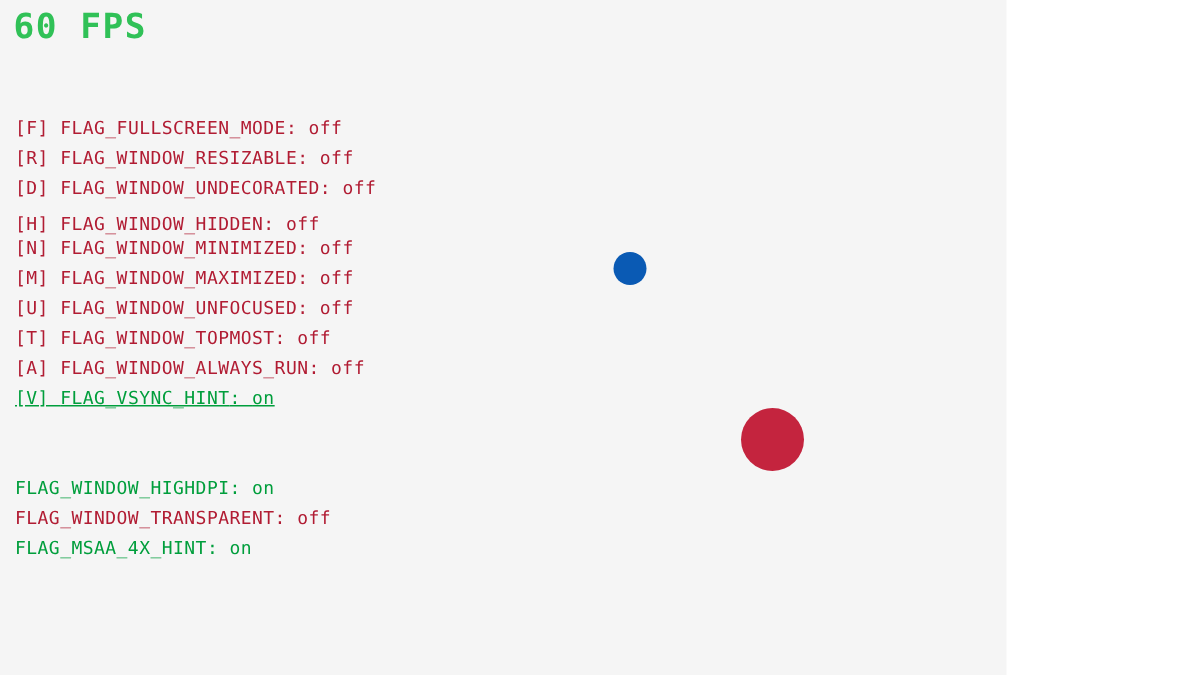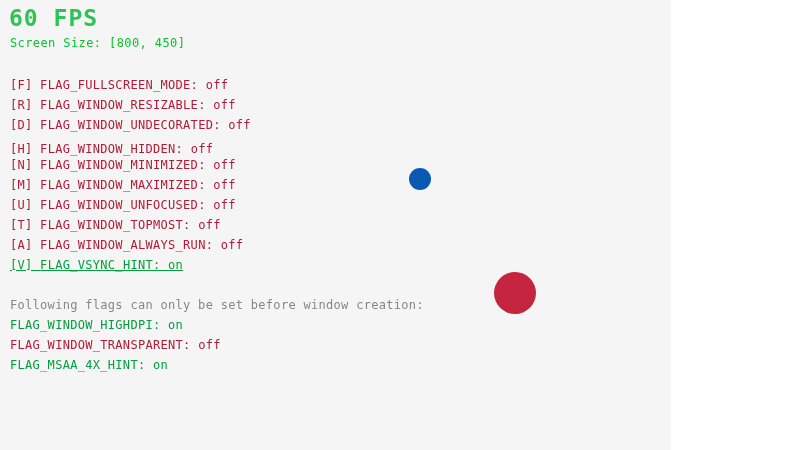--- a/index.html
+++ b/index.html
@@ -90,37 +90,35 @@
 
   <div id="shapes-layer">
       <div class="shape" style="left: 409px; top: 168px; width: 22px; height: 22px; background: rgb(10, 90, 180);"></div>
       <div class="shape" style="left: 494px; top: 272px; width: 42px; height: 42px; background: rgb(196, 36, 62);"></div>
     </div>
 
   <div id="hud">
 
     <div class="abs" id="fps-counter" style="color: rgb(48, 193, 87);">60 FPS</div>
 
-    <div class="abs" id="screen-size" style="color: rgb(0, 198, 46);">Screen Size: [800, 450]</div>
 
 
     <div id="flags-after">
         <div class="abs flag-row state-off" style="top: 78px;"><span class="flag-key">[F] </span><span class="flag-label">FLAG_FULLSCREEN_MODE</span><span class="flag-sep">: </span><span class="flag-value">off</span></div>
         <div class="abs flag-row state-off" style="top: 98px;"><span class="flag-key">[R] </span><span class="flag-label">FLAG_WINDOW_RESIZABLE</span><span class="flag-sep">: </span><span class="flag-value">off</span></div>
         <div class="abs flag-row state-off" style="top: 118px;"><span class="flag-key">[D] </span><span class="flag-label">FLAG_WINDOW_UNDECORATED</span><span class="flag-sep">: </span><span class="flag-value">off</span></div>
         <div class="abs flag-row state-off" style="top: 142px;"><span class="flag-key">[H] </span><span class="flag-label">FLAG_WINDOW_HIDDEN</span><span class="flag-sep">: </span><span class="flag-value">off</span></div>
         <div class="abs flag-row state-off" style="top: 158px;"><span class="flag-key">[N] </span><span class="flag-label">FLAG_WINDOW_MINIMIZED</span><span class="flag-sep">: </span><span class="flag-value">off</span></div>
         <div class="abs flag-row state-off" style="top: 178px;"><span class="flag-key">[M] </span><span class="flag-label">FLAG_WINDOW_MAXIMIZED</span><span class="flag-sep">: </span><span class="flag-value">off</span></div>
         <div class="abs flag-row state-off" style="top: 198px;"><span class="flag-key">[U] </span><span class="flag-label">FLAG_WINDOW_UNFOCUSED</span><span class="flag-sep">: </span><span class="flag-value">off</span></div>
         <div class="abs flag-row state-off" style="top: 218px;"><span class="flag-key">[T] </span><span class="flag-label">FLAG_WINDOW_TOPMOST</span><span class="flag-sep">: </span><span class="flag-value">off</span></div>
         <div class="abs flag-row state-off" style="top: 238px;"><span class="flag-key">[A] </span><span class="flag-label">FLAG_WINDOW_ALWAYS_RUN</span><span class="flag-sep">: </span><span class="flag-value">off</span></div>
         <div class="abs flag-row state-on" style="top: 258px; text-decoration: underline;"><span class="flag-key">[V] </span><span class="flag-label">FLAG_VSYNC_HINT</span><span class="flag-sep">: </span><span class="flag-value">on</span></div>
       </div>
 
-    <div class="abs section-header" style="top: 298px; color: rgb(135, 135, 135);">Following flags can only be set before window creation:</div>
 
     <div id="flags-before">
         <div class="abs flag-row state-on" style="top: 318px;"><span class="flag-label">FLAG_WINDOW_HIGHDPI</span><span class="flag-sep">: </span><span class="flag-value">on</span></div>
         <div class="abs flag-row state-off" style="top: 338px;"><span class="flag-label">FLAG_WINDOW_TRANSPARENT</span><span class="flag-sep">: </span><span class="flag-value">off</span></div>
         <div class="abs flag-row state-on" style="top: 358px;"><span class="flag-label">FLAG_MSAA_4X_HINT</span><span class="flag-sep">: </span><span class="flag-value">on</span></div>
       </div>
 
   </div>
 </div>
 

